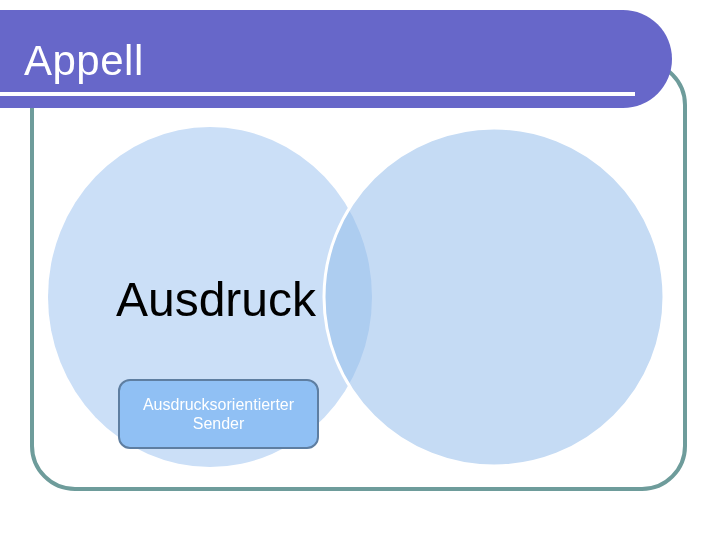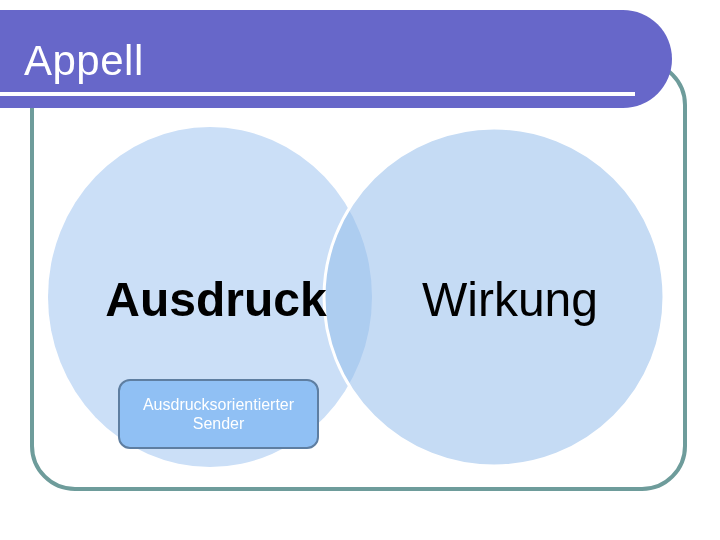--- a/index.html
+++ b/index.html
@@ -32,21 +32,21 @@
   }
   .underline {
     position:absolute; left:0; top:82px; width:635px; height:4px; background:#FFFFFF;
   }
 
   
   .label {
     position:absolute; top:274px; width:300px; text-align:center;
     font-size:48px; line-height:52px; color:#000000; white-space:nowrap;
   }
-  .label-left  { left:66px;font-weight:bold; }
+  .label-left  { left:66px; }
   .label-right { left:360px; }
 
   
   .sbox {
     position:absolute; top:355px; height:70px; box-sizing:border-box;
     background:#90C0F4; border:2px solid #5E7EA1; border-radius:12px;
     color:#FFFFFF; font-size:16px; line-height:19px;
     display:flex; align-items:center; justify-content:center;
     text-align:center; padding:4px 14px;
   }
@@ -64,19 +64,18 @@
     <ellipse class="ellipse-left" cx="210" cy="297" rx="162" ry="170"></ellipse>
     <ellipse class="ellipse-right" cx="494" cy="297" rx="170" ry="169"></ellipse>
   </svg>
 
   <div class="titlebar">
     <div class="title">Appell</div>
     <div class="underline"></div>
   </div>
 
   <div class="label label-left">Ausdruck</div>
-  <div class="label label-right">Wirkung</div>
 
   <div class="sbox sbox-left">
     <span>Ausdrucksorientierter Sender</span>
   </div>
 
 </div>
 
 </body></html>

